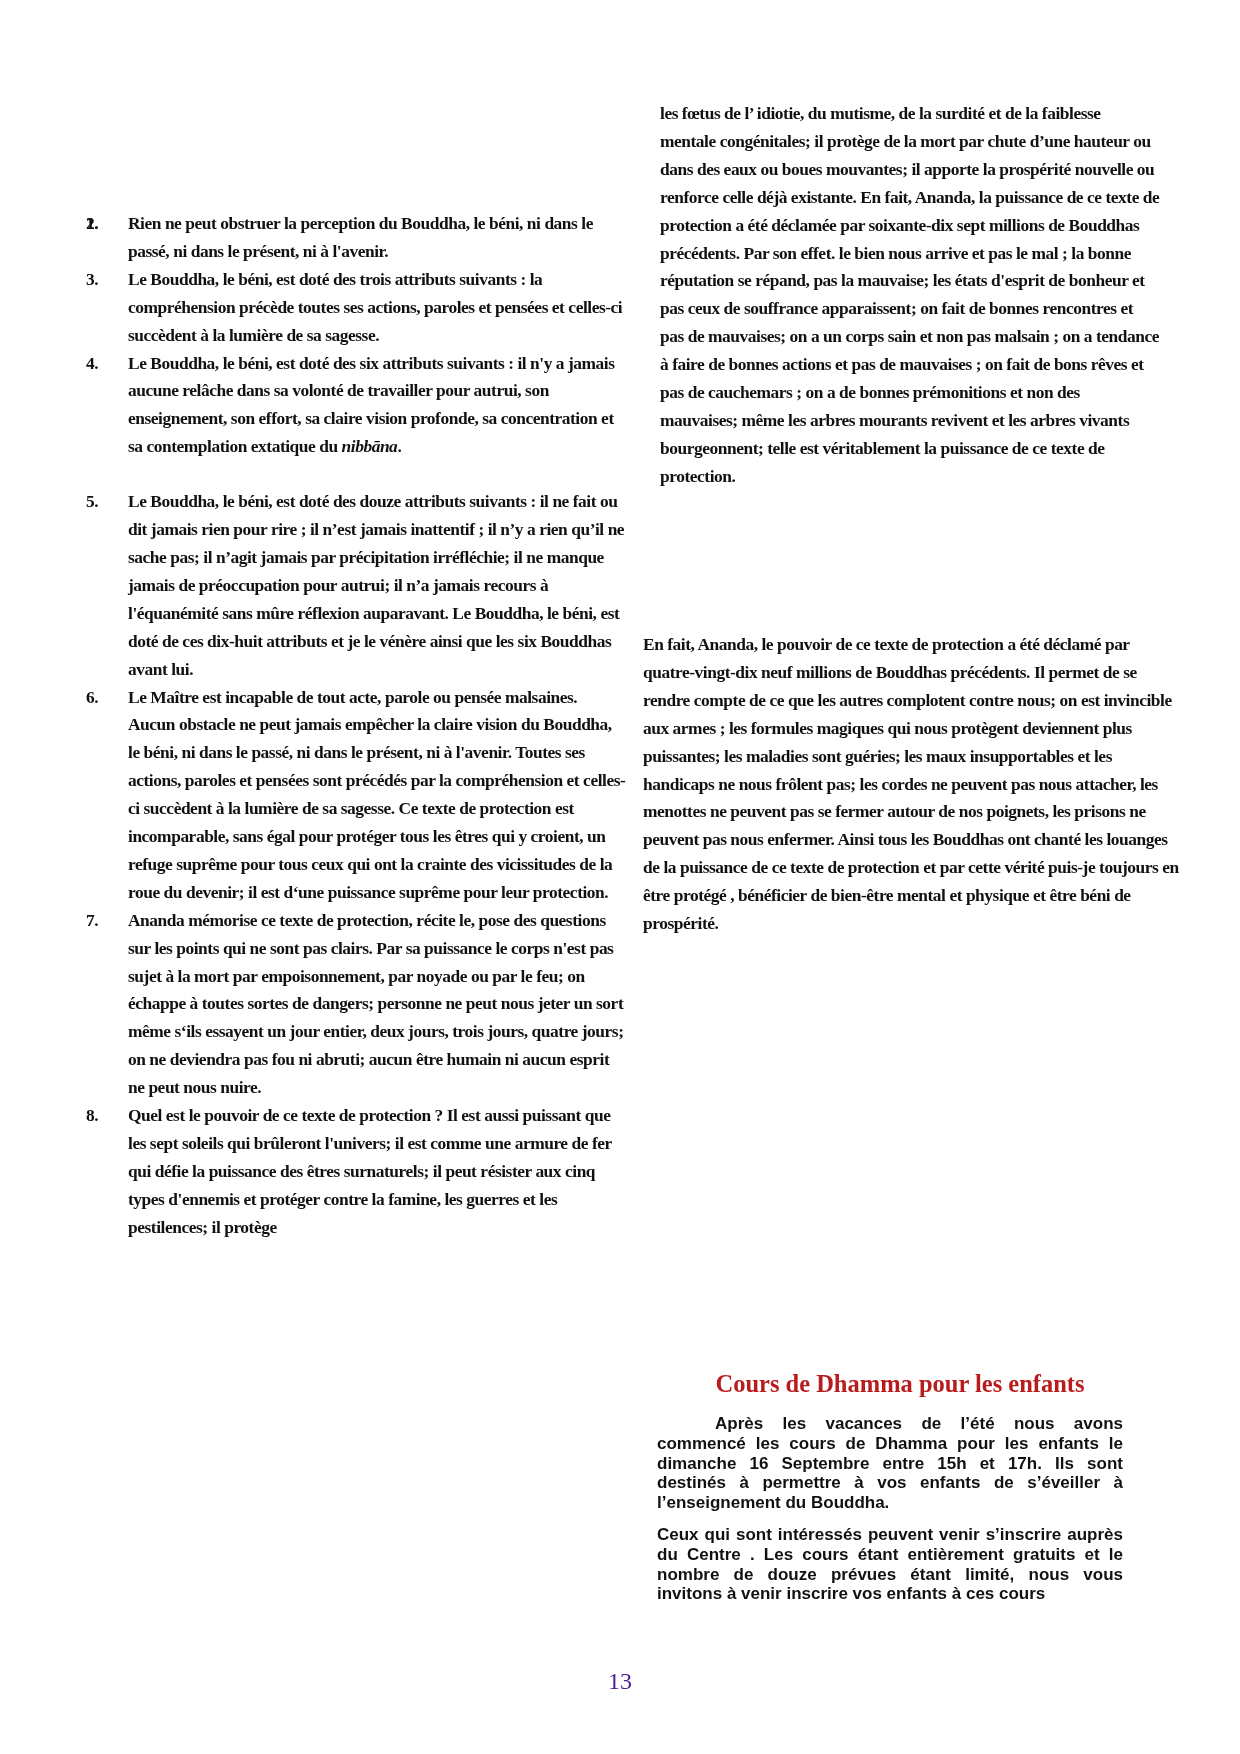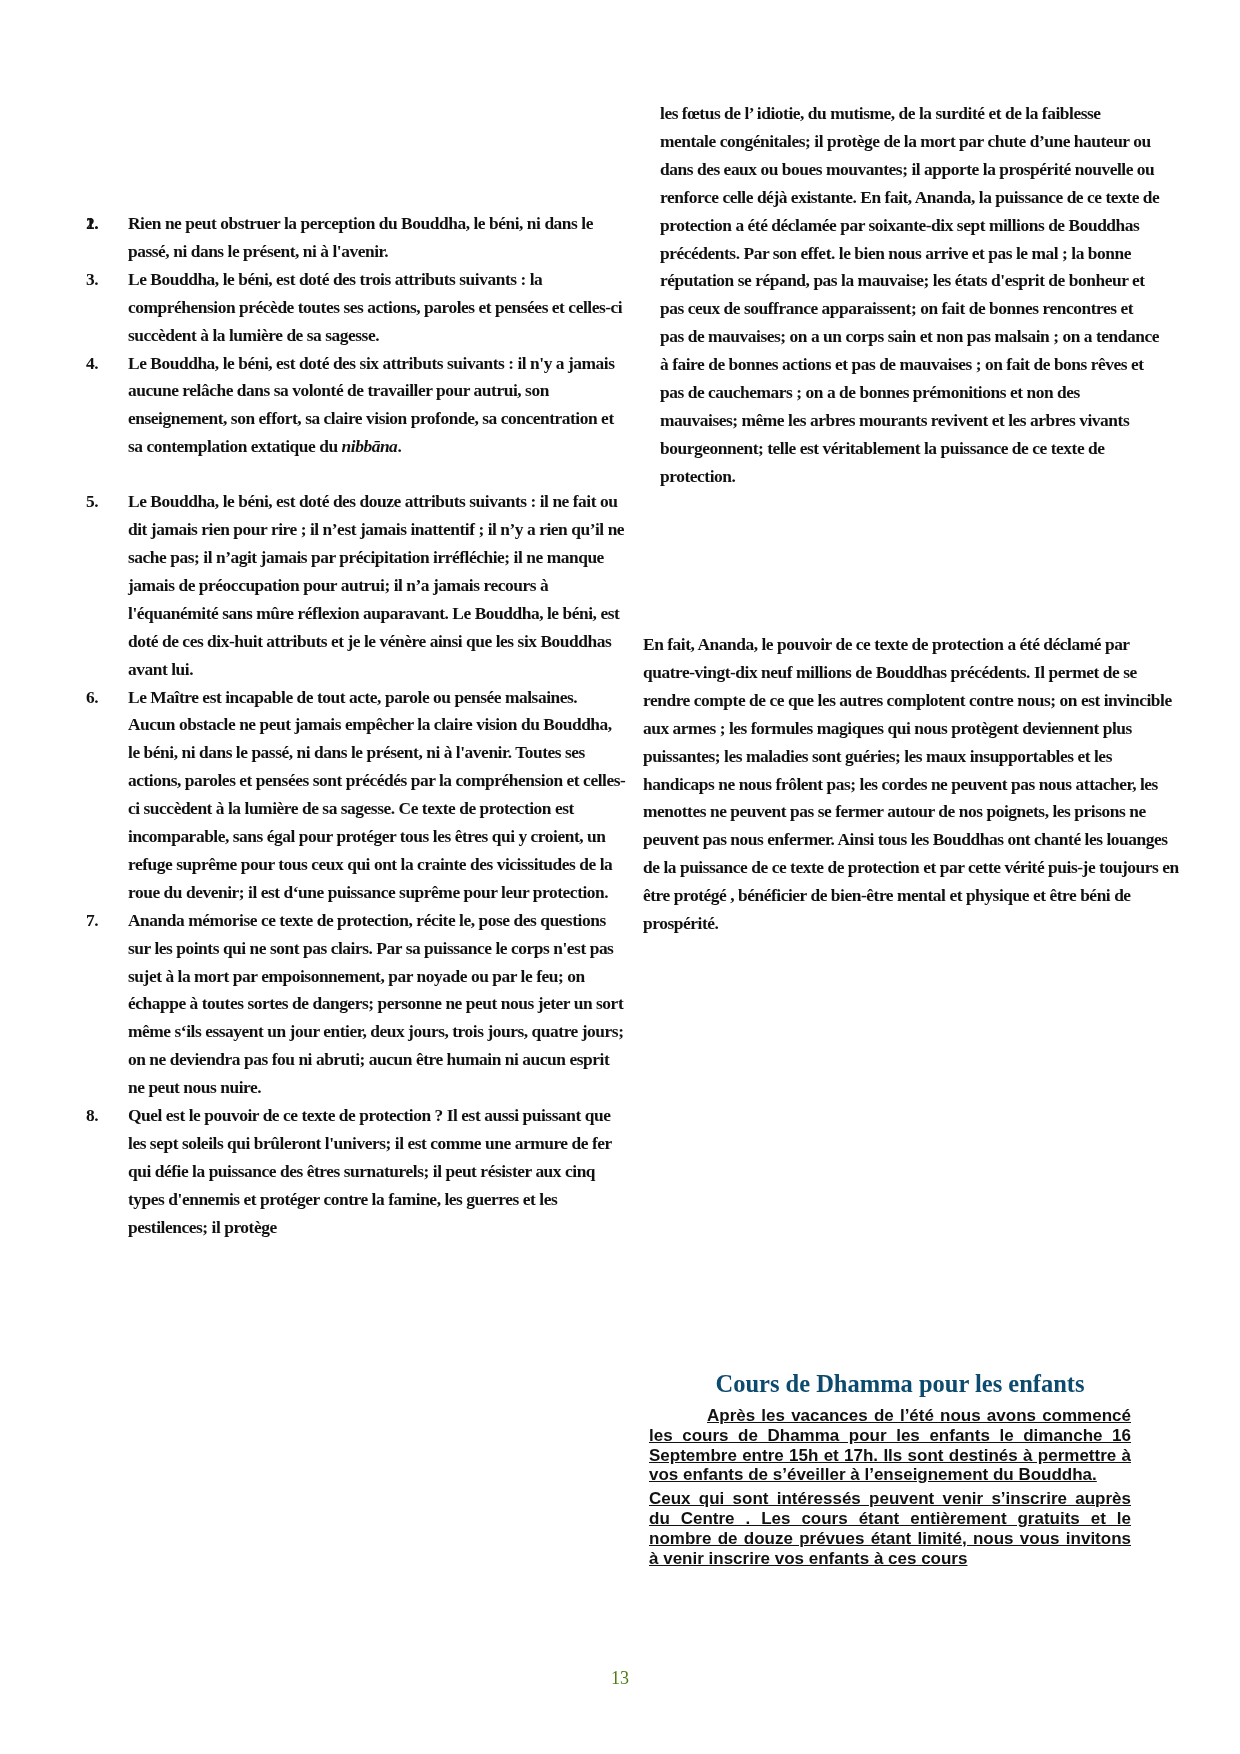--- a/index.html
+++ b/index.html
@@ -23,33 +23,33 @@
   .item .num { position: absolute; left: 0; top: 0; }
   .item.gap { margin-top: 27px; }
 
   .right-top { position: absolute; left: 660px; top: 100px; width: 500px; }
   .right-para { position: absolute; left: 643px; top: 631px; width: 540px; }
   .right-para p, .right-top p { margin: 0; }
 
   .notice-title {
     position: absolute; left: 650px; top: 1370px; width: 500px; margin: 0;
     font-family: "Liberation Serif", "DejaVu Serif", serif; font-weight: bold;
-    font-size: 24.5px; text-align: center; color: #0c4a6e;
+    font-size: 24.5px; text-align: center; color: #b91c1c;
   }
   .notice {
     position: absolute; left: 645px; top: 1402px; width: 490px;
     font-family: "Liberation Sans", "DejaVu Sans", sans-serif; font-weight: bold;
     font-size: 17px; line-height: 19.8px; text-align: justify; color: #111;
   }
-  .notice p { margin: 4px; text-decoration: underline; }
+  .notice p { margin: 12px; }
   .notice p.indent { text-indent: 58px; }
 
   .page-number {
     position: absolute; left: 600px; top: 1668px; width: 40px; text-align: center;
-    font-family: "Liberation Serif", "DejaVu Serif", serif; font-size: 18px; color: #4d7c0f;
+    font-family: "Liberation Serif", "DejaVu Serif", serif; font-size: 24px; color: #4c1d95;
   }
   i.term { font-style: italic; }
 </style>
 </head>
 <body>
 
 <div class="page">
 
 
   <div class="left-col body-font">

